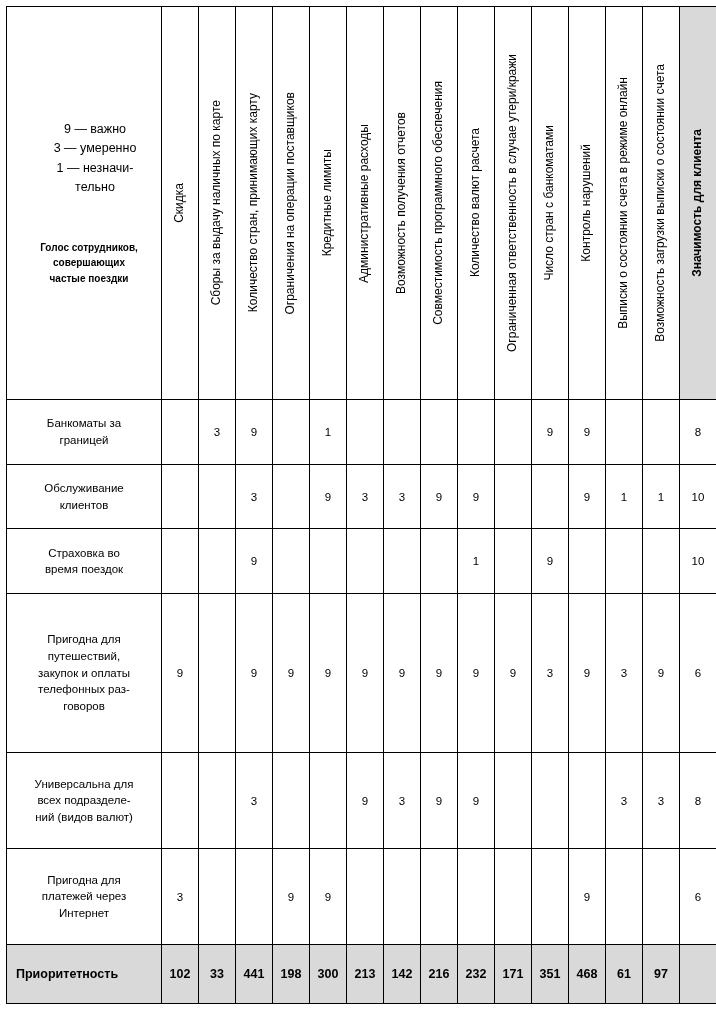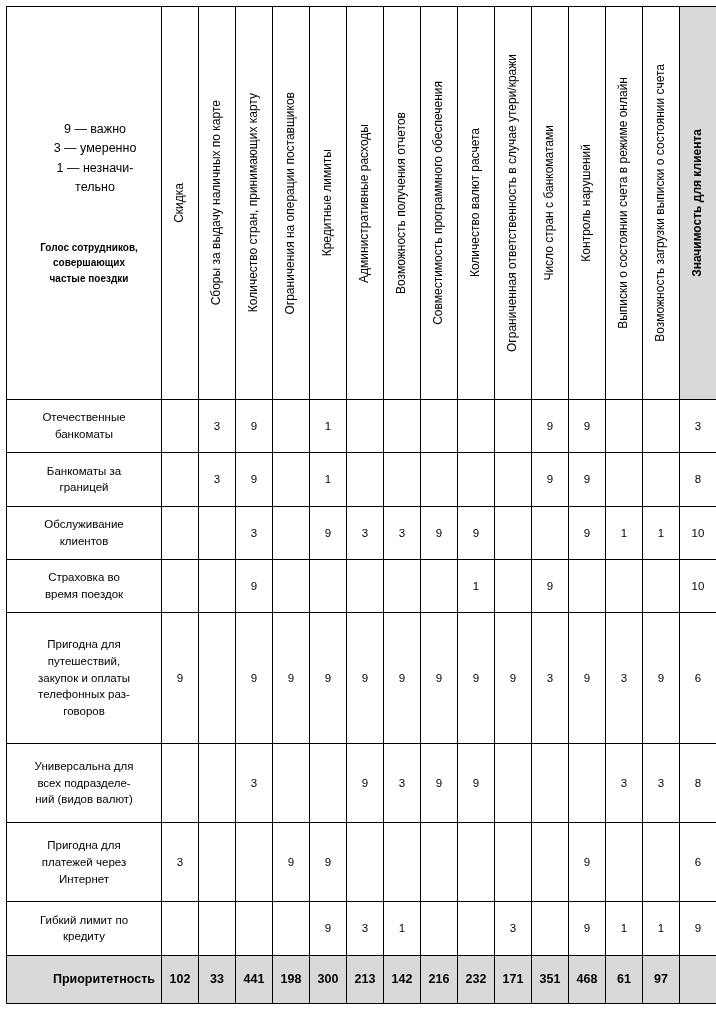--- a/index.html
+++ b/index.html
@@ -96,21 +96,21 @@
     font-size: 12.5px;
     text-align: center;
     vertical-align: middle;
   }
   tr.totals td {
     background: #d9d9d9;
     font-weight: bold;
     font-size: 12.5px;
   }
   tr.totals td.rowlabel {
-    text-align: right;
+    text-align: left;
     padding: 6px 6px 6px 9px;
     vertical-align: middle;
   }
   tr.totals td.endcell { background: #d9d9d9; }
 </style>
 </head>
 <body>
 
 <div id="qfd-wrap">
   <table class="qfd">
@@ -187,41 +187,20 @@
             <div class="rot">Выписки о состоянии счета в режиме онлайн</div>
           </td>
         <td class="vhead">
             <div class="rot">Возможность загрузки выписки о состоянии счета</div>
           </td>
         <td class="vhead last">
             <div class="rot">Значимость для клиента</div>
           </td>
       </tr>
 
-      <tr>
-        <td class="rowlabel">
-          <div>Отечественные</div>
-          <div>банкоматы</div>
-        </td>
-        <td class="val"></td>
-        <td class="val">3</td>
-        <td class="val">9</td>
-        <td class="val"></td>
-        <td class="val">1</td>
-        <td class="val"></td>
-        <td class="val"></td>
-        <td class="val"></td>
-        <td class="val"></td>
-        <td class="val"></td>
-        <td class="val">9</td>
-        <td class="val">9</td>
-        <td class="val"></td>
-        <td class="val"></td>
-        <td class="imp">3</td>
-      </tr>
 
       <tr>
         <td class="rowlabel">
           <div>Банкоматы за</div>
           <div>границей</div>
         </td>
         <td class="val"></td>
         <td class="val">3</td>
         <td class="val">9</td>
         <td class="val"></td>
@@ -348,41 +327,20 @@
         <td class="val"></td>
         <td class="val"></td>
         <td class="val"></td>
         <td class="val"></td>
         <td class="val">9</td>
         <td class="val"></td>
         <td class="val"></td>
         <td class="imp">6</td>
       </tr>
 
-      <tr>
-        <td class="rowlabel">
-          <div>Гибкий лимит по</div>
-          <div>кредиту</div>
-        </td>
-        <td class="val"></td>
-        <td class="val"></td>
-        <td class="val"></td>
-        <td class="val"></td>
-        <td class="val">9</td>
-        <td class="val">3</td>
-        <td class="val">1</td>
-        <td class="val"></td>
-        <td class="val"></td>
-        <td class="val">3</td>
-        <td class="val"></td>
-        <td class="val">9</td>
-        <td class="val">1</td>
-        <td class="val">1</td>
-        <td class="imp">9</td>
-      </tr>
 
       <tr class="totals">
         <td class="rowlabel">Приоритетность</td>
         <td>102</td>
         <td>33</td>
         <td>441</td>
         <td>198</td>
         <td>300</td>
         <td>213</td>
         <td>142</td>

